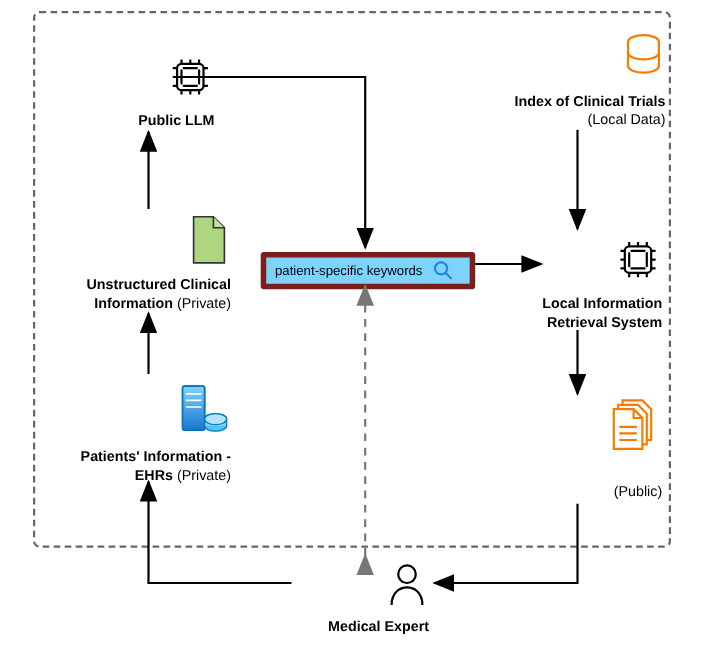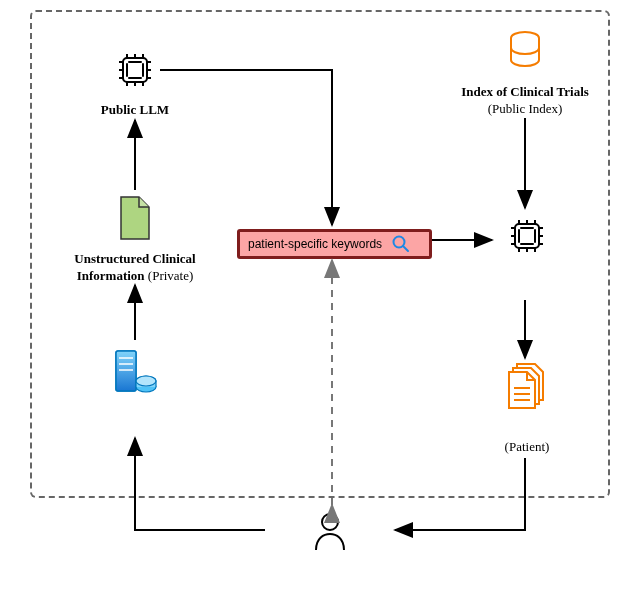--- a/index.html
+++ b/index.html
@@ -17,31 +17,30 @@
     left: 30px;
     top: 10px;
     width: 580px;
     height: 488px;
     border: 2px dashed #666;
     border-radius: 6px;
     pointer-events: none;
   }
   .node {
     position: absolute;
-    text-align: center;
+    text-align: right;
     line-height: 1.35;
-    font-family: Liberation Serif, serif;
   }
   .node .label { margin-top: 4px; }
   .node b { font-weight: bold; }
   .icon-wrap { display: inline-flex; align-items: center; justify-content: center; }
   .search-box {
     position: absolute;
-    background: #fca5a5;
-    border: 3px solid #7f1d1d;
+    background: #7dd3fc;
+    border: 5px solid #7f1d1d;
     border-radius: 3px;
     display: flex;
     align-items: center;
     padding: 3px 8px;
     font-size: 12px;
   }
   .search-box .mag {
     margin-left: 10px;
     display: inline-flex;
   }
@@ -90,75 +89,78 @@
         </linearGradient>
       </defs>
       <line x1="9" y1="13" x2="23" y2="13" stroke="#fff" stroke-width="1.5"></line>
       <line x1="9" y1="19" x2="23" y2="19" stroke="#fff" stroke-width="1.5"></line>
       <line x1="9" y1="25" x2="23" y2="25" stroke="#fff" stroke-width="1.5"></line>
       <ellipse cx="36" cy="42" rx="10" ry="5" fill="#4fc3f7" stroke="#0277bd" stroke-width="1.2"></ellipse>
       <path d="M26 42 v-6 a10 5 0 0 1 20 0 v6" fill="#81d4fa" stroke="#0277bd" stroke-width="1.2"></path>
       <ellipse cx="36" cy="36" rx="10" ry="5" fill="#b3e5fc" stroke="#0277bd" stroke-width="1.2"></ellipse>
     </svg>
   </span>
+  <div class="label"><b>Patients' Information - EHRs</b><span class="sub"> (Private)</span></div>
 </div>
 
 <div class="search-box" style="left:237px; top:229px; width:195px;">
   <span>patient-specific keywords</span>
   <span class="mag">
     <svg width="18" height="18" viewBox="0 0 18 18">
       <circle cx="7" cy="7" r="5.5" fill="none" stroke="#1e88e5" stroke-width="2"></circle>
       <line x1="11" y1="11" x2="16" y2="16" stroke="#1e88e5" stroke-width="2" stroke-linecap="round"></line>
     </svg>
   </span>
 </div>
 
 <div class="node" style="left:445px; top:30px; width:160px;">
   <span class="icon-wrap">
     <svg width="40" height="44" viewBox="0 0 40 44">
       <ellipse cx="20" cy="8" rx="14" ry="6" fill="#fff" stroke="#f57c00" stroke-width="2"></ellipse>
       <path d="M6 8 v22 a14 6 0 0 0 28 0 v-22" fill="#fff" stroke="#f57c00" stroke-width="2"></path>
       <path d="M6 18 a14 6 0 0 0 28 0" fill="none" stroke="#f57c00" stroke-width="2"></path>
     </svg>
   </span>
-  <div class="label"><b>Index of Clinical Trials</b><br><span class="sub">(Public Index)</span></div>
+  <div class="label"><b>Index of Clinical Trials</b><br><span class="sub">(Local Data)</span></div>
 </div>
 
 <div class="node" style="left:452px; top:214px; width:150px;">
   <span class="icon-wrap">
     <svg width="44" height="44" viewBox="0 0 44 44">
       <rect x="10" y="10" width="24" height="24" rx="4" fill="#fff" stroke="#000" stroke-width="2"></rect>
       <path d="M16 14 h12 M16 30 h12 M14 16 v12 M30 16 v12" stroke="#000" stroke-width="2" fill="none" stroke-linecap="round"></path>
       <path d="M14 6 v4 M22 6 v4 M30 6 v4 M14 34 v4 M22 34 v4 M30 34 v4 M6 14 h4 M6 22 h4 M6 30 h4 M34 14 h4 M34 22 h4 M34 30 h4" stroke="#000" stroke-width="2"></path>
     </svg>
   </span>
+  <div class="label"><b>Local Information Retrieval System</b></div>
 </div>
 
 <div class="node" style="left:452px; top:360px; width:150px;">
   <span class="icon-wrap">
     <svg width="52" height="52" viewBox="0 0 52 52">
       <path d="M16 4 h18 l8 8 v28 h-26 z" fill="#fff" stroke="#f57c00" stroke-width="2"></path>
       <path d="M12 8 h18 l8 8 v28 h-26 z" fill="#fff" stroke="#f57c00" stroke-width="2"></path>
       <path d="M8 12 h18 l8 8 v28 h-26 z" fill="#fff" stroke="#f57c00" stroke-width="2"></path>
       <path d="M26 12 v8 h8" fill="none" stroke="#f57c00" stroke-width="2"></path>
       <line x1="13" y1="28" x2="29" y2="28" stroke="#f57c00" stroke-width="2"></line>
       <line x1="13" y1="34" x2="29" y2="34" stroke="#f57c00" stroke-width="2"></line>
       <line x1="13" y1="40" x2="29" y2="40" stroke="#f57c00" stroke-width="2"></line>
     </svg>
   </span>
-  <div class="label"><br><span class="sub">(Patient)</span></div>
+  <div class="label"><br><span class="sub">(Public)</span></div>
 </div>
 
 <div class="node" style="left:270px; top:510px; width:120px;">
   <span class="icon-wrap">
     <svg width="40" height="42" viewBox="0 0 40 42">
       <circle cx="20" cy="12" r="8" fill="#fff" stroke="#000" stroke-width="2"></circle>
       <path d="M6 40 c0 -12 8 -16 14 -16 s14 4 14 16" fill="#fff" stroke="#000" stroke-width="2"></path>
     </svg>
   </span>
+  <div class="label"><b>Medical Expert</b></div>
 </div>
 
 <svg class="arrow" style="left:0; top:0;" width="640" height="590">
   <defs>
     <marker id="ah" markerWidth="10" markerHeight="8" refX="9" refY="4" orient="auto">
       <path d="M0 0 L10 4 L0 8 z" fill="#000"></path>
     </marker>
     <marker id="ahg" markerWidth="10" markerHeight="8" refX="9" refY="4" orient="auto">
       <path d="M0 0 L10 4 L0 8 z" fill="#777"></path>
     </marker>

